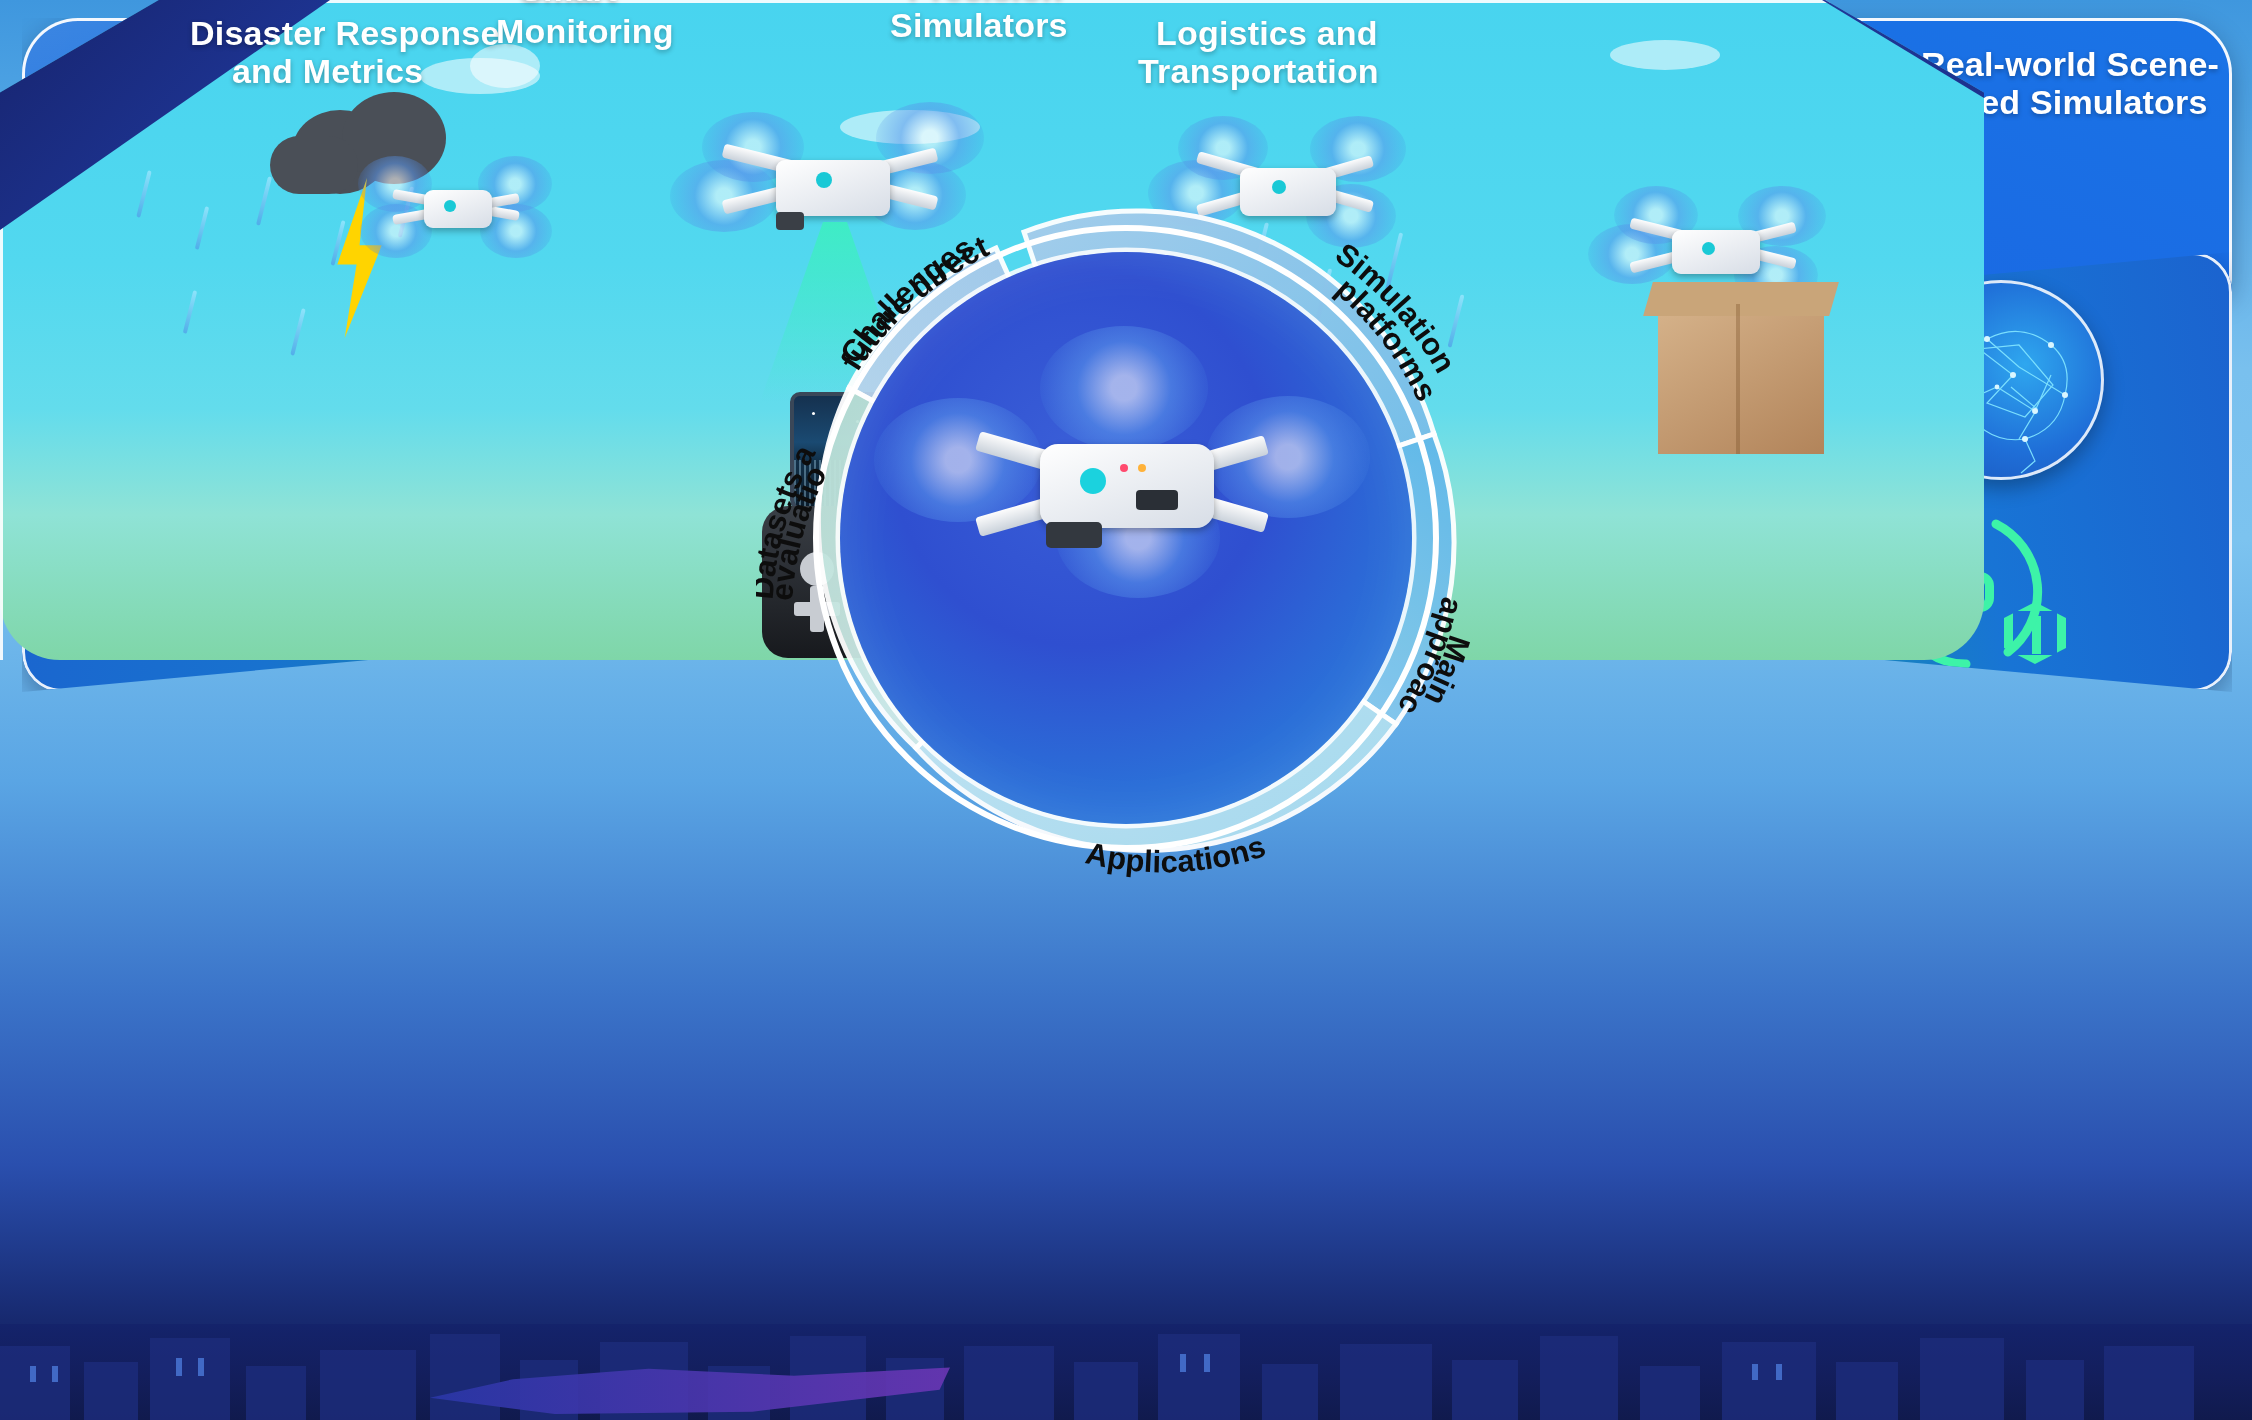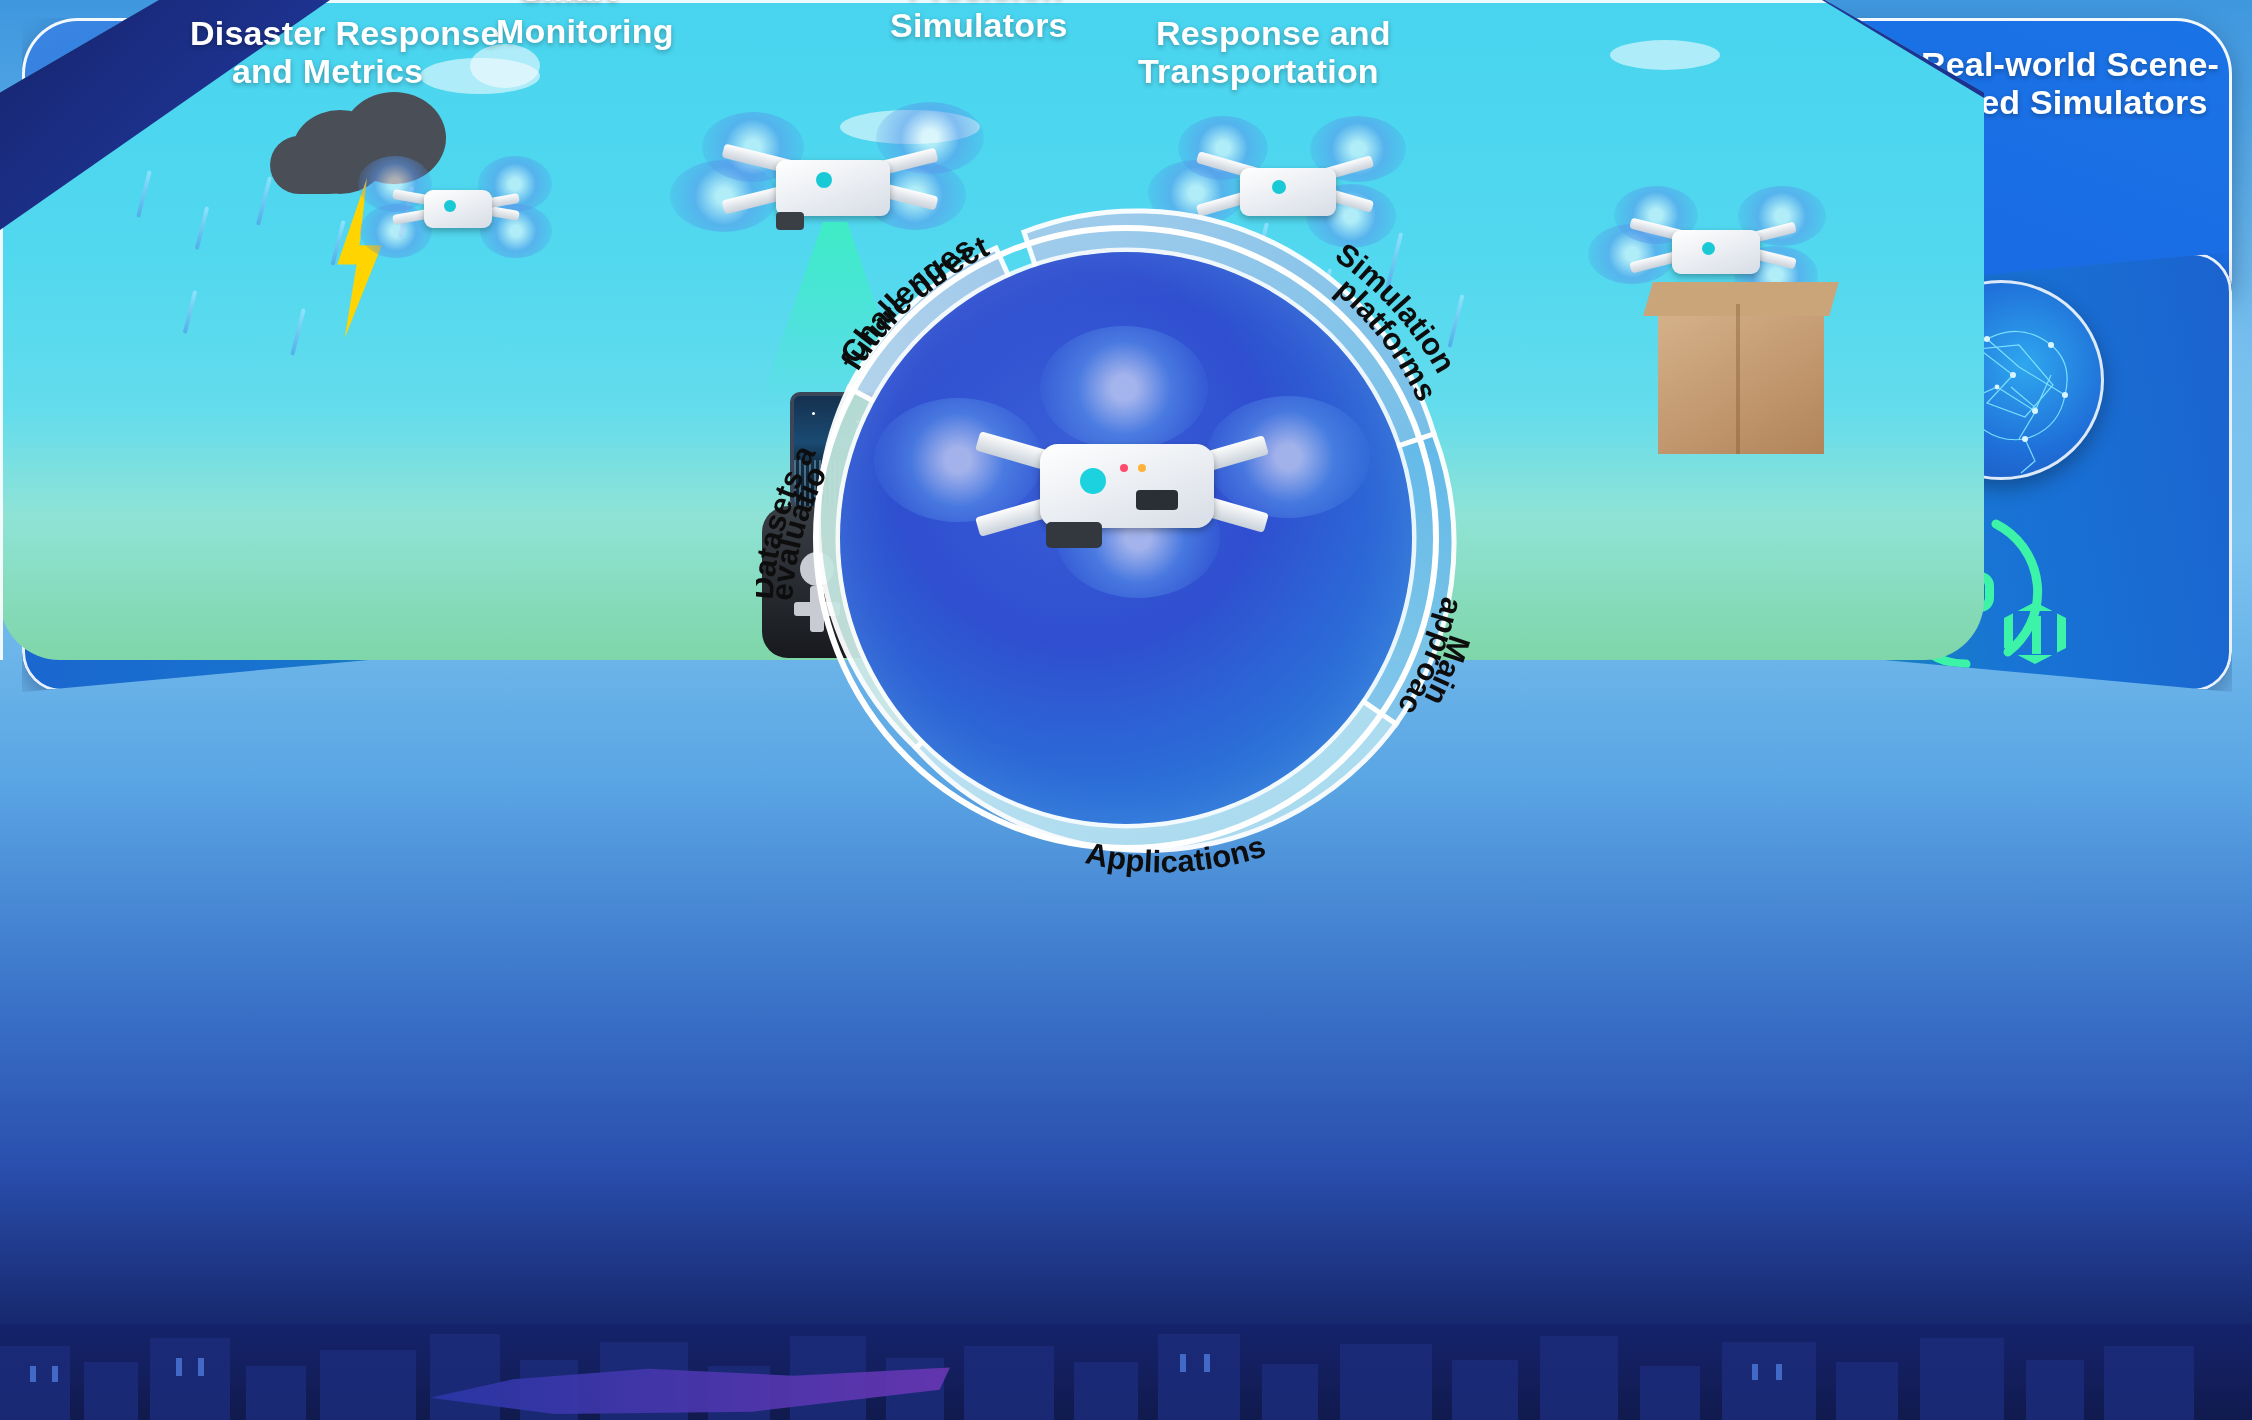--- a/index.html
+++ b/index.html
@@ -611,21 +611,21 @@
 
     <span class="lab sz1" style="left:190px; top:14px;">Disaster Response</span>
     <span class="lab sz1" style="left:232px; top:52px;">and Metrics</span>
 
     <span class="lab sz1" style="left:520px; top:-30px;">Smart</span>
     <span class="lab sz1" style="left:496px; top:12px;">Monitoring</span>
 
     <span class="lab sz1" style="left:908px; top:-32px;">Precision</span>
     <span class="lab sz1" style="left:890px; top:6px;">Simulators</span>
 
-    <span class="lab sz1" style="left:1156px; top:14px;">Response and</span>
+    <span class="lab sz1" style="left:1156px; top:14px;">Logistics and</span>
     <span class="lab sz1" style="left:1138px; top:52px;">Transportation</span>
   </div>
 
   <div id="hub">
     <svg id="ring-svg" viewBox="0 0 740 740">
       <defs>
         <linearGradient id="gQ1" x1="0" y1="1" x2="1" y2="0">
           <stop offset="0%" stop-color="#c2d9ee"></stop>
             <stop offset="100%" stop-color="#9cc4e8"></stop>
         </linearGradient>

